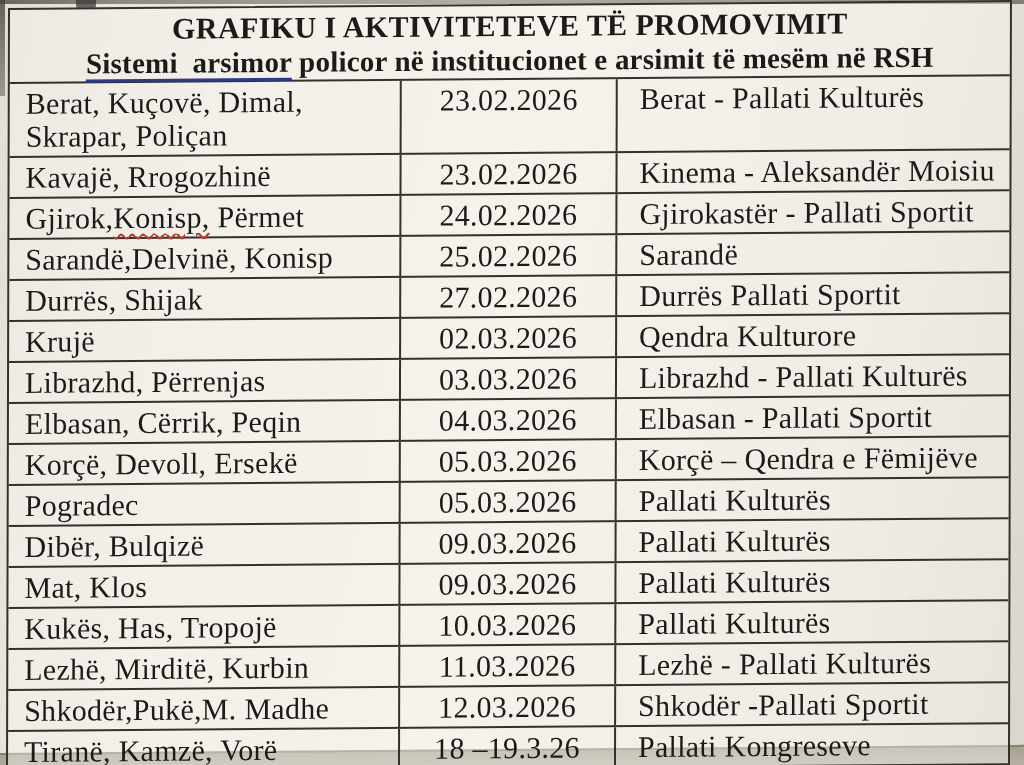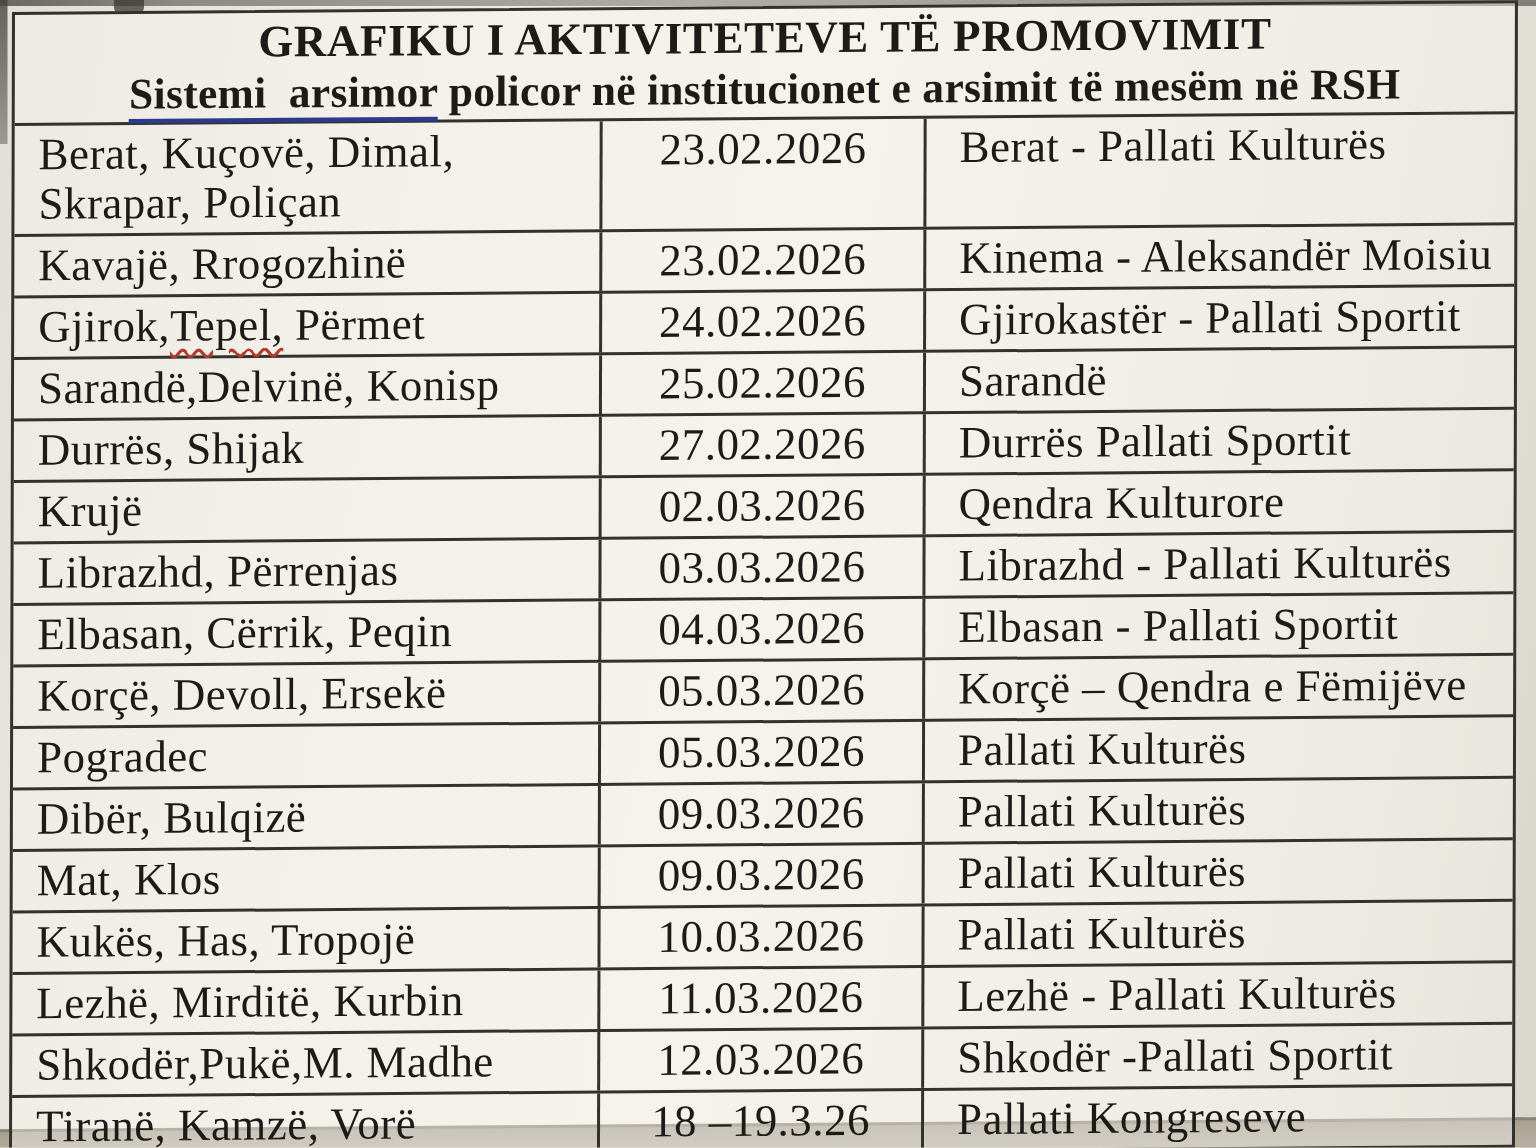--- a/index.html
+++ b/index.html
@@ -84,21 +84,21 @@
 Skrapar, Poliçan</div>
         <div class="cell date">23.02.2026</div>
         <div class="cell venue">Berat - Pallati Kulturës</div>
       </div>
       <div class="trow">
         <div class="cell loc">Kavajë, Rrogozhinë</div>
         <div class="cell date">23.02.2026</div>
         <div class="cell venue">Kinema - Aleksandër Moisiu</div>
       </div>
       <div class="trow">
-        <div class="cell loc">Gjirok,<span class="misspelled">Tepel,</span> Përmet</div>
+        <div class="cell loc">Gjirok,<span class="misspelled">Konisp,</span> Përmet</div>
         <div class="cell date">24.02.2026</div>
         <div class="cell venue">Gjirokastër - Pallati Sportit</div>
       </div>
       <div class="trow">
         <div class="cell loc">Sarandë,Delvinë, Konisp</div>
         <div class="cell date">25.02.2026</div>
         <div class="cell venue">Sarandë</div>
       </div>
       <div class="trow">
         <div class="cell loc">Durrës, Shijak</div>

